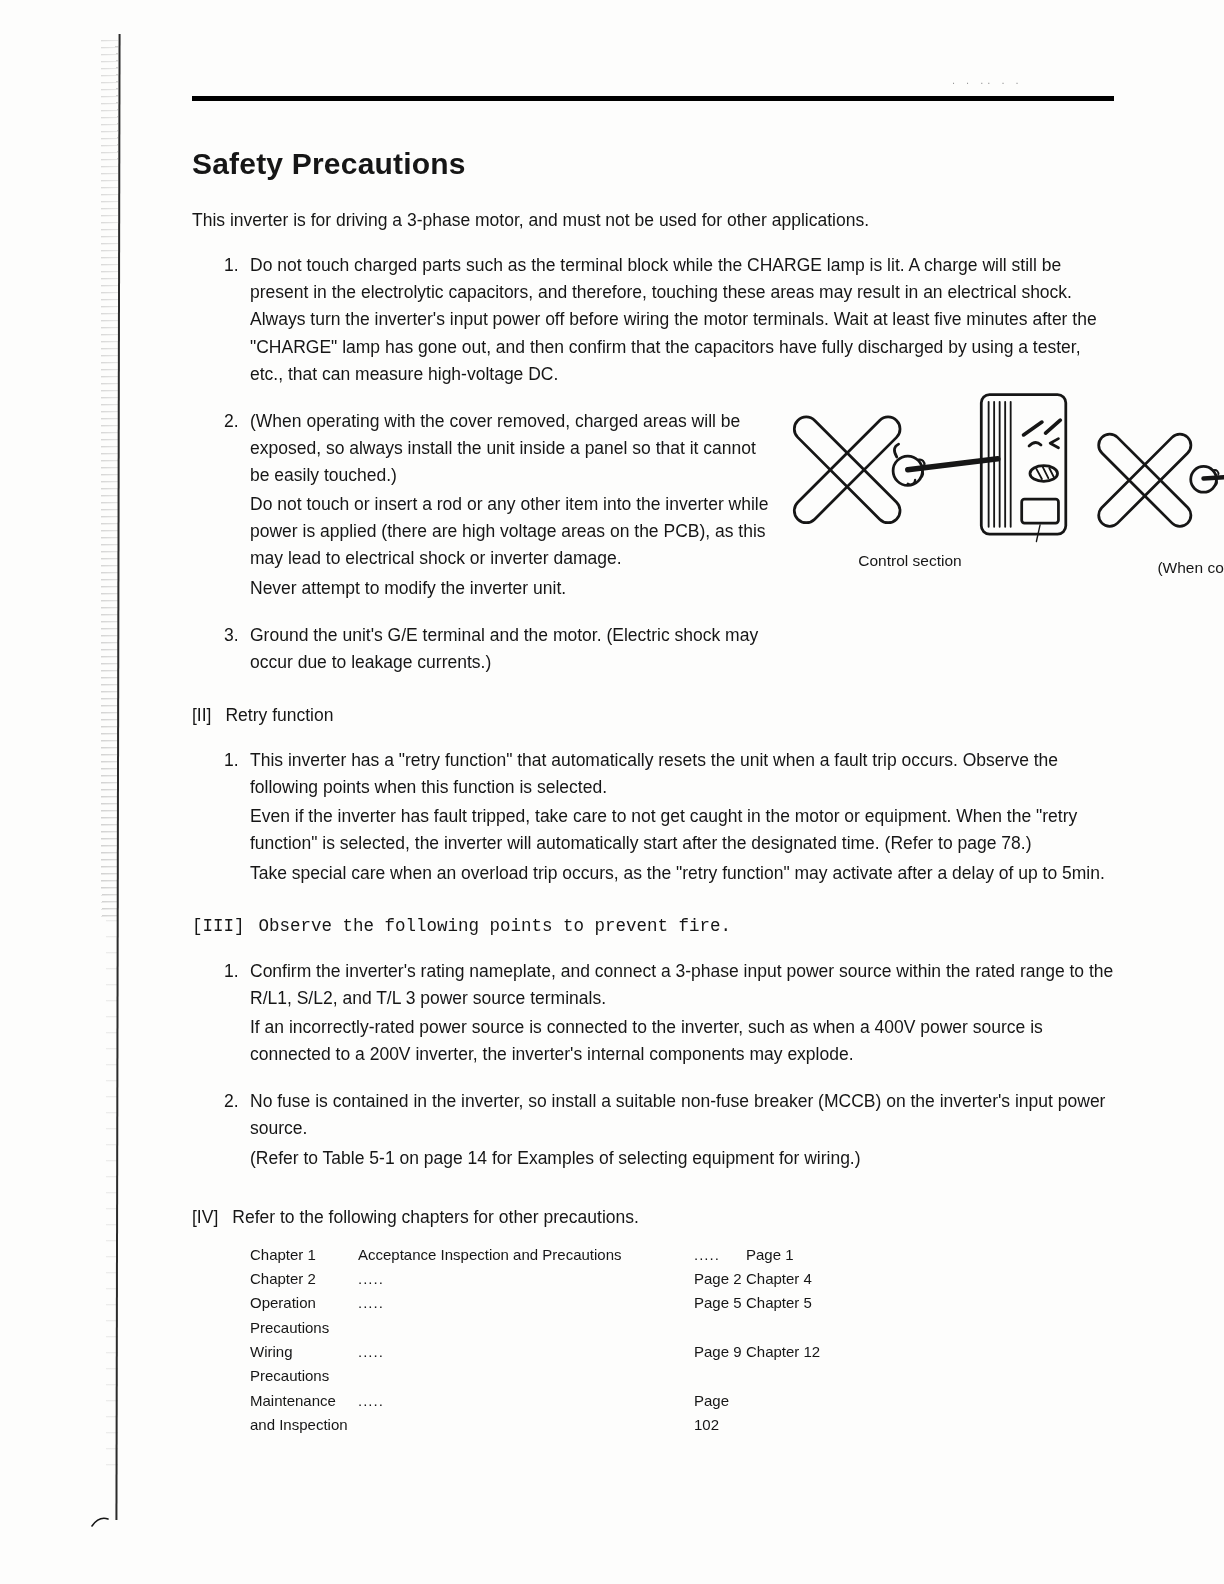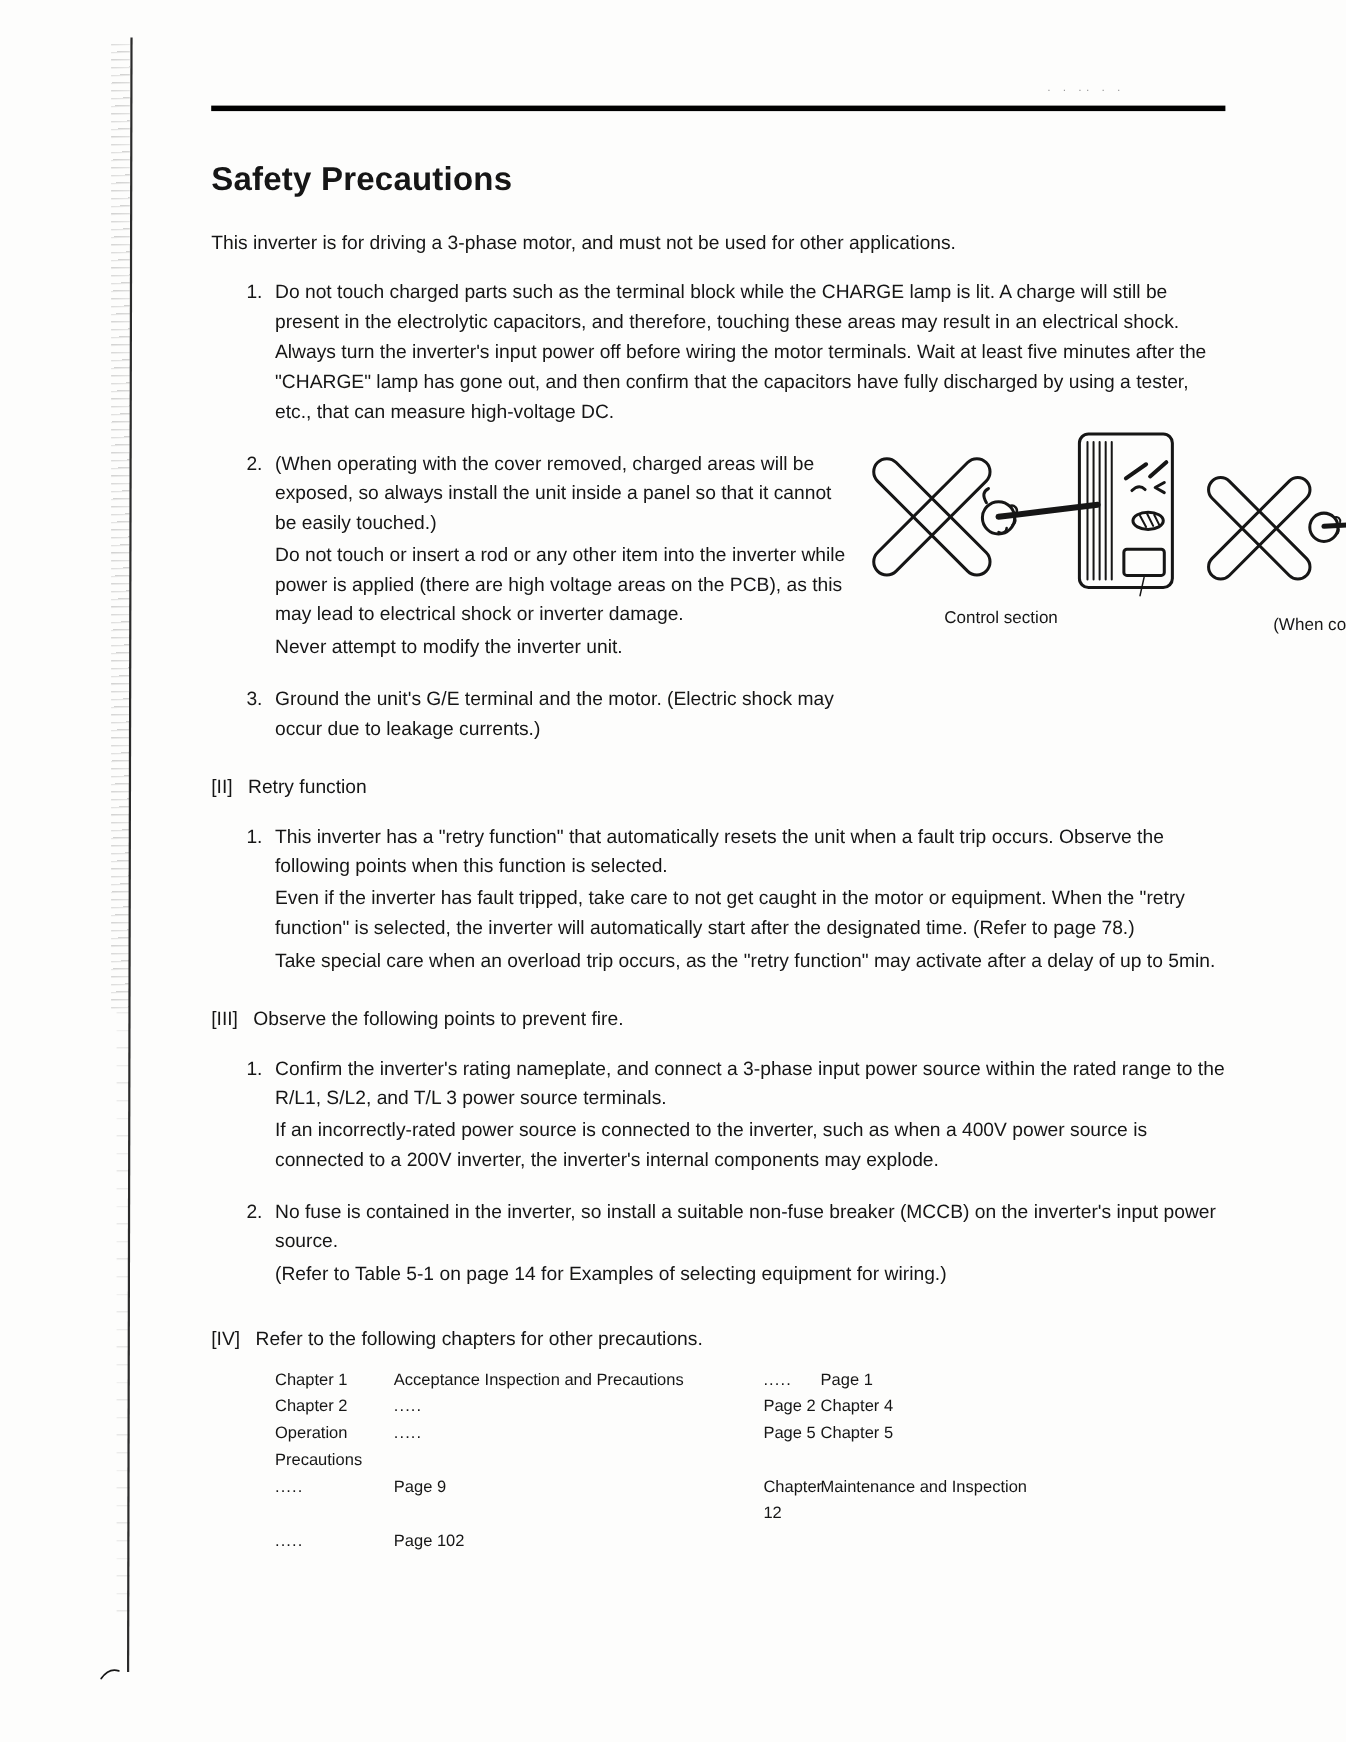--- a/index.html
+++ b/index.html
@@ -214,21 +214,21 @@
 
     <div class="item">
       <span class="num">1.</span>
       <div class="itext">
         <p>This inverter has a "retry function" that automatically resets the unit when a fault trip occurs. Observe the following points when this function is selected.</p>
         <p>Even if the inverter has fault tripped, take care to not get caught in the motor or equipment. When the "retry function" is selected, the inverter will automatically start after the designated time. (Refer to page 78.)</p>
         <p>Take special care when an overload trip occurs, as the "retry function" may activate after a delay of up to 5min.</p>
       </div>
     </div>
 
-    <div class="sec-heading" style="">
+    <div class="sec-heading" style="font-family:Liberation Mono, monospace;">
       <span class="sec-label">[III]</span><span>Observe the following points to prevent fire.</span>
     </div>
 
     <div class="item">
       <span class="num">1.</span>
       <div class="itext">
         <p>Confirm the inverter's rating nameplate, and connect a 3-phase input power source within the rated range to the R/L1, S/L2, and T/L 3 power source terminals.</p>
         <p>If an incorrectly-rated power source is connected to the inverter, such as when a 400V power source is connected to a 200V inverter, the inverter's internal components may explode.</p>
       </div>
     </div>
@@ -254,20 +254,21 @@
       <span>Chapter 2</span>
       <span class="dots">.....</span>
       <span>Page 2</span>
 
       <span>Chapter 4</span>
       <span>Operation Precautions</span>
       <span class="dots">.....</span>
       <span>Page 5</span>
 
       <span>Chapter 5</span>
+      <span>Wiring Precautions</span>
       <span class="dots">.....</span>
       <span>Page 9</span>
 
       <span>Chapter 12</span>
       <span>Maintenance and Inspection</span>
       <span class="dots">.....</span>
       <span>Page 102</span>
     </div>
 
   </div>

